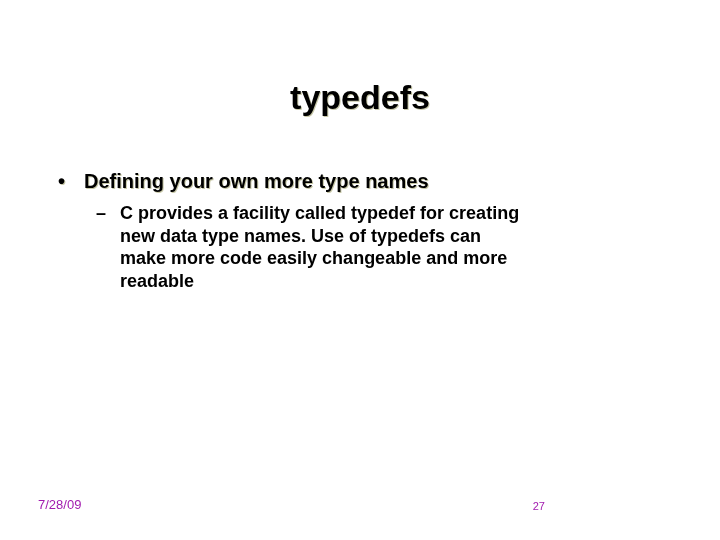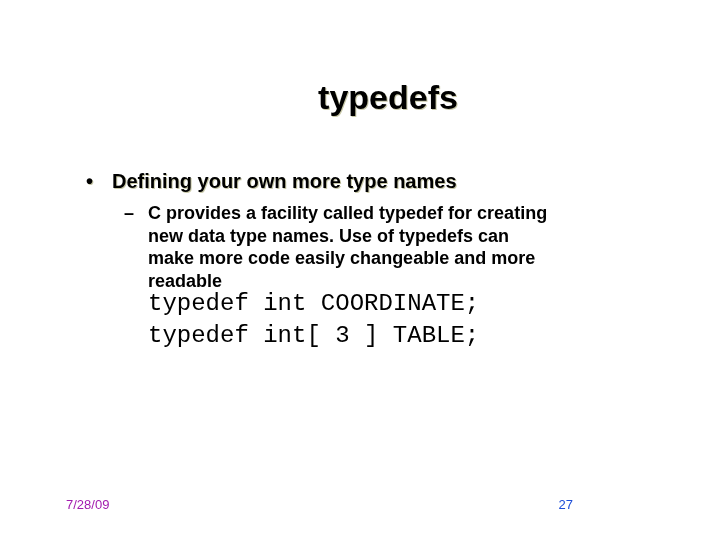--- a/index.html
+++ b/index.html
@@ -10,21 +10,20 @@
     background: #ffffff;
     font-family: Arial, Helvetica, sans-serif;
     position: relative;
     overflow: hidden;
   }
   .slide {
     width: 583px;
     height: 540px;
     position: relative;
     box-sizing: border-box;
-    margin-left: 28px;
   }
   .title {
     position: absolute;
     top: 78px;
     left: 0;
     width: 720px;
     text-align: center;
     font-size: 34px;
     font-weight: bold;
     color: #000;
@@ -83,40 +82,38 @@
     position: absolute;
     left: 38px;
     bottom: 28px;
     font-size: 13px;
     color: #a21caf;
   }
   .footer-page {
     position: absolute;
     right: 38px;
     bottom: 28px;
-    font-size: 13px;
-    color: #1d4ed8;
+    font-size: 11px;
+    color: #a21caf;
   }
 </style>
 </head>
 <body>
 
 <div class="slide">
 
   <div class="title">typedefs</div>
 
   <div class="bullet-main">
     <span class="dot">•</span>
     <span class="text">Defining your own more type names</span>
   </div>
 
   <div class="sub-bullet">
     <span class="dash">–</span>
     <span class="text">C provides a facility called typedef for creating new data type names.  Use of typedefs can make more code easily changeable and  more readable</span>
   </div>
 
-  <div class="code-block"><span>typedef int COORDINATE;</span>
-<span>typedef int[ 3 ] TABLE;</span></div>
 
   <div class="footer-date">7/28/09</div>
   <div class="footer-page">27</div>
 
 </div>
 
 </body></html>

